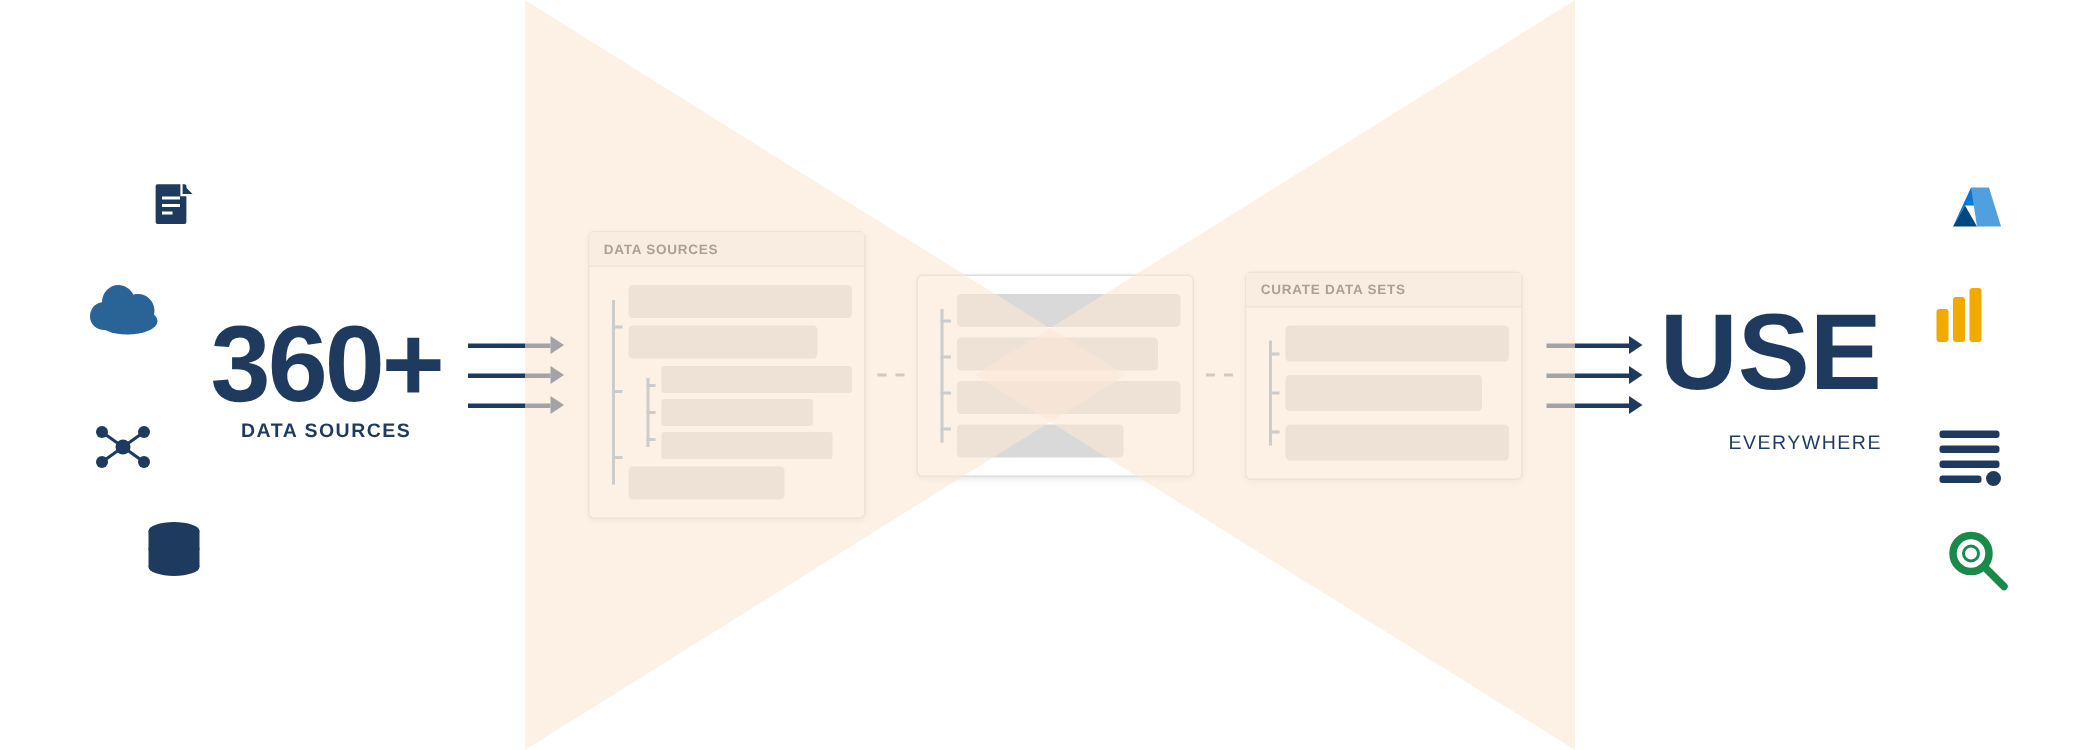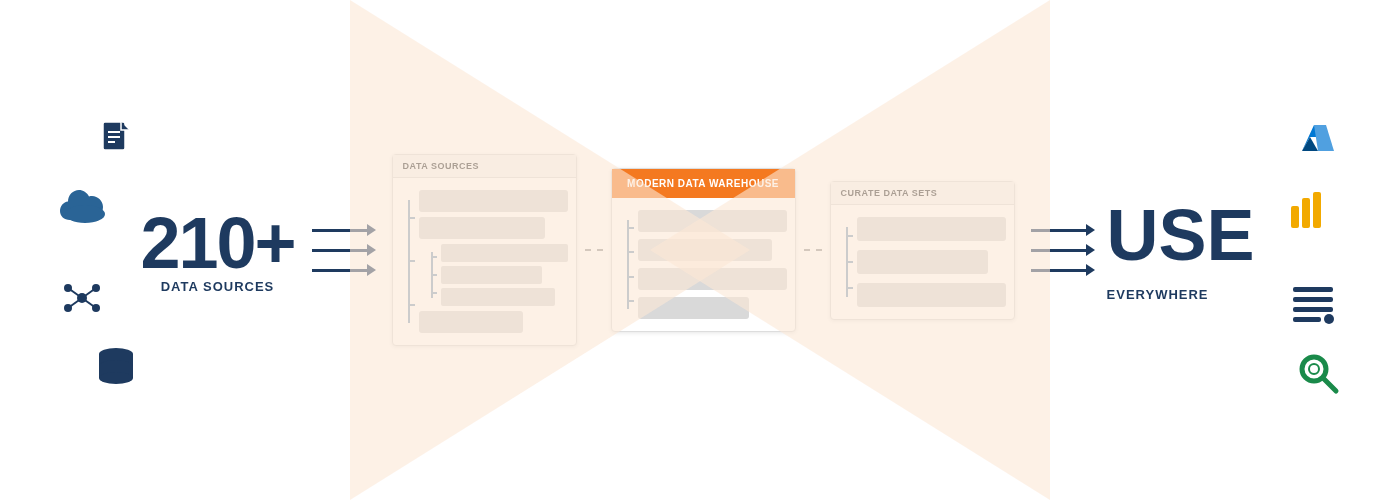--- a/index.html
+++ b/index.html
@@ -73,21 +73,21 @@
 
     .use-text {
       font-size: 72px;
       font-weight: 900;
       color: #1e3a5f;
       line-height: 1;
     }
 
     .use-subtitle {
       font-size: 13px;
-      font-weight: 700;
+      font-weight: 400;
       color: #1e3a5f;
       letter-spacing: 1px;
     }
 
     
     svg { display: inline-block; vertical-align: middle; }
 
     
     .full-layout {
       display: flex;
@@ -179,21 +179,21 @@
     <svg width="38" height="44" viewBox="0 0 38 44" style="position:absolute;bottom:10px;right:5px;">
       <ellipse cx="19" cy="8" rx="17" ry="6" fill="#1e3a5f"></ellipse>
       <rect x="2" y="8" width="34" height="12" fill="#1e3a5f"></rect>
       <ellipse cx="19" cy="20" rx="17" ry="6" fill="#1e3a5f"></ellipse>
       <rect x="2" y="20" width="34" height="12" fill="#1e3a5f"></rect>
       <ellipse cx="19" cy="32" rx="17" ry="6" fill="#1e3a5f"></ellipse>
     </svg>
   </div>
 
   <div style="display:flex;flex-direction:column;align-items:center;margin-right:5px;flex-shrink:0;">
-    <span class="main-number">210+</span>
+    <span class="main-number">360+</span>
     <span class="main-subtitle">DATA SOURCES</span>
   </div>
 
   <div style="display:flex;flex-direction:column;gap:8px;margin:0 12px;flex-shrink:0;">
     <div style="display:flex;align-items:center;">
       <div style="width:55px;height:3px;background:#1e3a5f;"></div>
       <div style="width:0;height:0;border-top:6px solid transparent;border-bottom:6px solid transparent;border-left:9px solid #1e3a5f;"></div>
     </div>
     <div style="display:flex;align-items:center;">
       <div style="width:55px;height:3px;background:#1e3a5f;"></div>
@@ -237,21 +237,20 @@
             </div>
             <div style="height:22px;background:#d9d9d9;border-radius:3px;width:70%;"></div>
           </div>
         </div>
       </div>
     </div>
 
     <div style="width:18px;border-top:2px dashed #999;flex-shrink:0;"></div>
 
     <div class="panel" style="width:185px;">
-      <div class="panel-header">MODERN DATA WAREHOUSE</div>
       <div class="panel-body">
         <div style="display:flex;gap:4px;padding:4px 0;">
           <div style="position:relative;width:14px;display:flex;flex-direction:column;justify-content:space-around;padding:6px 0;">
             <div style="position:absolute;left:7px;top:10px;bottom:10px;width:2px;background:#ccc;"></div>
             <div style="width:7px;height:2px;background:#ccc;margin-left:7px;position:relative;z-index:1;"></div>
             <div style="width:7px;height:2px;background:#ccc;margin-left:7px;position:relative;z-index:1;"></div>
             <div style="width:7px;height:2px;background:#ccc;margin-left:7px;position:relative;z-index:1;"></div>
             <div style="width:7px;height:2px;background:#ccc;margin-left:7px;position:relative;z-index:1;"></div>
           </div>
           <div style="flex:1;display:flex;flex-direction:column;gap:7px;">
@@ -295,21 +294,21 @@
     <div style="display:flex;align-items:center;">
       <div style="width:55px;height:3px;background:#1e3a5f;"></div>
       <div style="width:0;height:0;border-top:6px solid transparent;border-bottom:6px solid transparent;border-left:9px solid #1e3a5f;"></div>
     </div>
     <div style="display:flex;align-items:center;">
       <div style="width:55px;height:3px;background:#1e3a5f;"></div>
       <div style="width:0;height:0;border-top:6px solid transparent;border-bottom:6px solid transparent;border-left:9px solid #1e3a5f;"></div>
     </div>
   </div>
 
-  <div style="display:flex;flex-direction:column;align-items:flex-start;margin-right:5px;flex-shrink:0;gap:16px;">
+  <div style="display:flex;flex-direction:column;align-items:flex-end;margin-right:5px;flex-shrink:0;gap:16px;">
     <span class="use-text">USE</span>
     <span class="use-subtitle">EVERYWHERE</span>
   </div>
 
   <div class="right-icons-col">
 
     <svg width="44" height="44" viewBox="0 0 44 44" style="position:absolute;top:15px;right:0;">
 
       <polygon points="8,36 20,8 32,36" fill="#0078d4" opacity="0"></polygon>
       <path d="M6,36 L18,10 L26,22 L14,22 Z" fill="#0078d4"></path>

